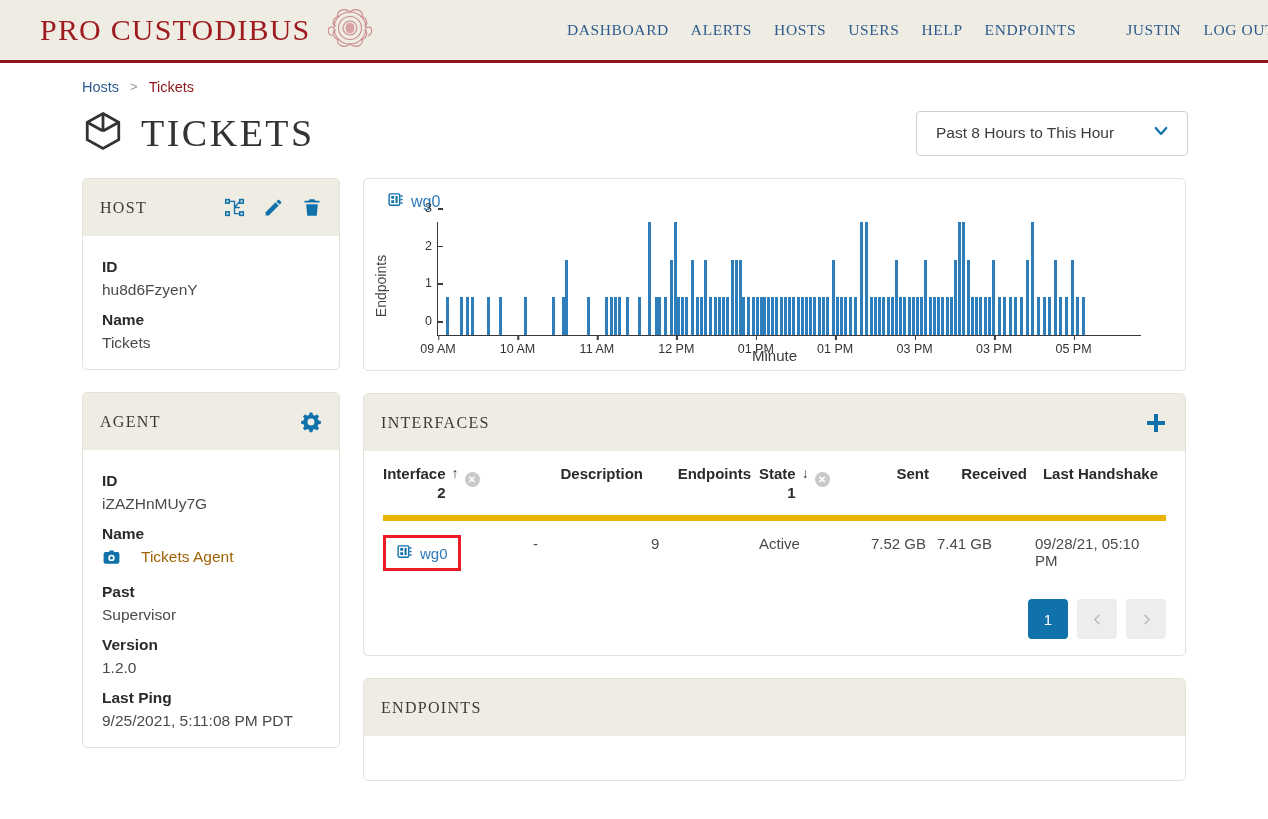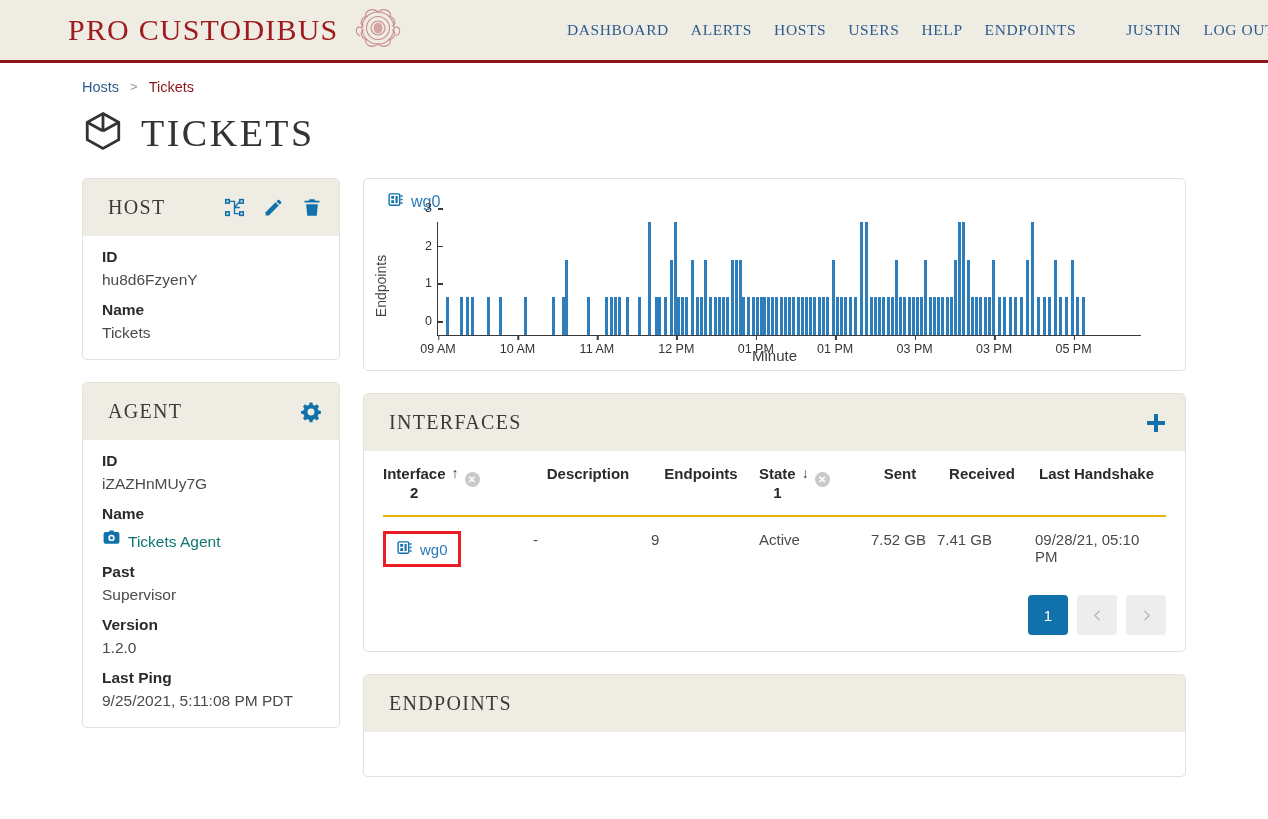--- a/index.html
+++ b/index.html
@@ -16,21 +16,21 @@
   .topbar {
     height: 63px;
     background: #efede3;
     border-bottom: 3px solid #8e1519;
     display: flex;
     align-items: center;
     position: relative;
   }
   .brand {
     display: flex; align-items: center;
-    margin-left: 68px;
+    margin-left: 40px;
     cursor: pointer;
   }
   .brand-text {
     font-family: "Liberation Serif", serif;
     font-size: 30px;
     letter-spacing: 1.2px;
     color: #9e1b20;
     white-space: nowrap;
   }
   .medusa { margin-left: 14px; display: block; }
@@ -108,45 +108,44 @@
     overflow: hidden;
   }
   .card-head {
     background: #efede3;
     padding: 0 17px;
     height: 57px;
     display: flex; align-items: center; justify-content: space-between;
   }
   .card-title {
     font-family: "Liberation Serif", serif;
-    font-size: 20px;
+    font-size: 16px;
     letter-spacing: 1.3px;
     color: #3a3a3a;
-    margin-left: 8px;
   }
   .card-actions { display: flex; align-items: center; gap: 18px; }
   .icon-btn { cursor: pointer; display: flex; align-items: center; }
   .card-body { padding: 11px 19px 17px 19px; }
 
   .field-label {
     font-weight: bold;
     font-size: 15.5px;
     color: #2b2b2b;
     margin-top: 12px;
   }
-  .field-label:first-child { margin-top: 1px; }
+  .field-label:first-child { margin-top: 11px; }
   .field-value {
     font-size: 15.5px;
     color: #4a4a4a;
     margin-top: 5px;
   }
   .inline-link {
-    color: #0f766e;
+    color: #a16207;
     text-decoration: none;
-    display: inline-flex; align-items: flex-end; gap: 7px;
+    display: inline-flex; align-items: flex-start; gap: 20px;
     cursor: pointer;
     font-size: 15.5px;
   }
 
   
   .chart-wrap { padding: 12px 16px 8px 16px; }
   .chart-iface {
     display: inline-flex; align-items: center; gap: 7px;
     color: #2d79b8; font-size: 16px; text-decoration: none;
     cursor: pointer; margin-left: 7px;
@@ -185,27 +184,27 @@
     width: 1.5px; height: 5px; background: #3a3a3a;
   }
   .xlabel {
     position: absolute; bottom: -2px; left: 0; right: 0;
     text-align: center; font-size: 15px; color: #3a3a3a;
   }
 
   
   table.data { width: 100%; border-collapse: collapse; }
   table.data th {
-    text-align: center;
+    text-align: right;
     font-size: 15px;
     font-weight: bold;
     color: #2b2b2b;
     padding: 14px 8px 14px 0;
     vertical-align: top;
-    border-bottom: 2px solid #eab308;
+    border-bottom: 6px solid #eab308;
   }
   table.data td {
     font-size: 15px;
     color: #4a4a4a;
     padding: 14px 8px 14px 0;
     vertical-align: top;
   }
   .th-inner { display: flex; align-items: flex-start; gap: 6px; }
   .sort-arrow { color: #3a3a3a; font-size: 14px; }
   .sort-rank { display: block; margin-top: 2px; }
@@ -281,20 +280,28 @@
 
 <div class="titlerow">
   <div class="title-left">
     <span>
       <svg width="42" height="42" viewBox="0 0 24 24" fill="none" stroke="#333" stroke-width="1.6">
         <path d="M12 2 L21 7 L21 17 L12 22 L3 17 L3 7 Z"></path>
         <path d="M12 2 L12 12 M12 12 L21 7 M12 12 L3 7"></path>
       </svg>
     </span>
     <span class="title-text">TICKETS</span>
+  </div>
+  <div class="range-select">
+    <span>Past 8 Hours to This Hour</span>
+    <span>
+      <svg width="18" height="18" viewBox="0 0 24 24" fill="none" stroke="#1172ab" stroke-width="3" stroke-linecap="round" stroke-linejoin="round">
+        <path d="M5 8 L12 16 L19 8"></path>
+      </svg>
+    </span>
   </div>
 </div>
 
 <div class="content">
 
   <div class="col-left">
 
     <div class="card">
       <div class="card-head">
         <span class="card-title">HOST</span>

